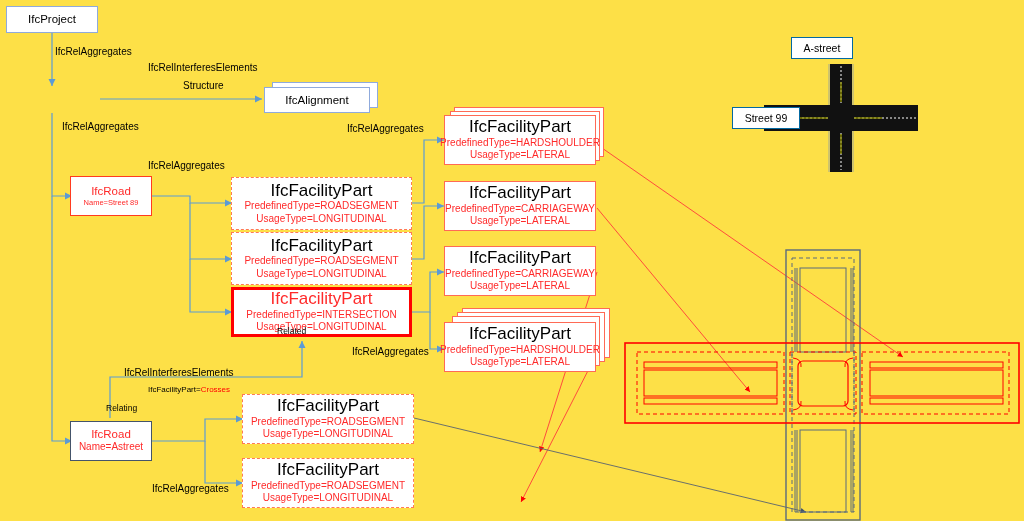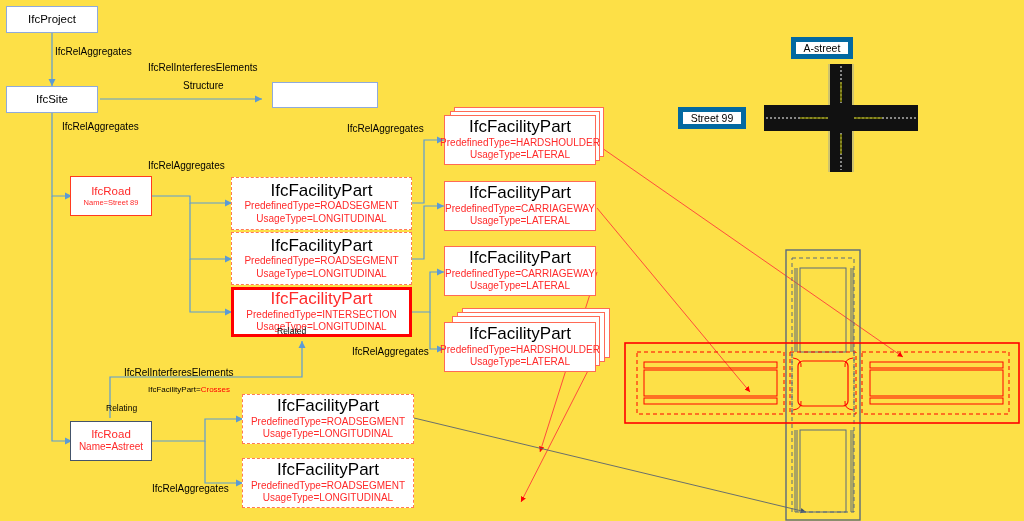--- a/index.html
+++ b/index.html
@@ -17,21 +17,21 @@
   .redSolid .nodeSub{font-size:7.5px;color:#ff2a2a;}
   .grayBox{border:1.6px solid #44546a;}
   .grayBox .nodeTitle{font-size:11.5px;color:#ff2a2a;}
   .dashBox{border:1.4px dashed #ff7a55;}
   .lightRed{border:1.2px solid #ff6a55;}
   .thickRed{border:3px solid #ff0000;}
   .label{position:absolute;font-size:10px;color:#000;white-space:nowrap;line-height:1.15;}
   .label.sm{font-size:8.5px;}
   .smallLbl{position:absolute;font-size:8px;color:#000;white-space:nowrap;}
   .redtxt{color:#ff0000;}
-  .mapLbl{position:absolute;box-sizing:border-box;border:5px solid #0369a1;background:#fff;
+  .mapLbl{position:absolute;box-sizing:border-box;border:1px solid #0369a1;background:#fff;
           font-size:10.5px;color:#000;display:flex;align-items:center;justify-content:center;}
   .stackShadow{position:absolute;box-sizing:border-box;background:#fff;}
 </style>
 </head>
 <body>
 
 <div id="stage">
 
   <svg id="svglayer" viewBox="0 0 1024 521">
     <defs>
@@ -146,25 +146,25 @@
         <line x1="792" y1="352" x2="792" y2="414"></line>
         <line x1="854" y1="352" x2="854" y2="414"></line>
       </g>
     </g>
   </svg>
 
   <div class="node blueBox" style="left:6px;top:6px;width:92px;height:27px;">
     <div class="nodeTitle">IfcProject</div>
   </div>
 
-  <div class="node blueBox" style="left:6px;top:86px;width:92px;height:27px;">
-    <div class="nodeTitle">IfcSite</div>
-  </div>
 
   <div class="stackShadow blueBox" style="left:272px;top:82px;width:106px;height:26px;"></div>
+  <div class="node blueBox" style="left:264px;top:87px;width:106px;height:26px;">
+    <div class="nodeTitle">IfcAlignment</div>
+  </div>
 
   <div class="node redSolid" style="left:70px;top:176px;width:82px;height:40px;">
     <div class="nodeTitle">IfcRoad</div>
     <div class="nodeSub">Name=Street 89</div>
   </div>
 
   <div class="node grayBox" style="left:70px;top:421px;width:82px;height:40px;">
     <div class="nodeTitle">IfcRoad</div>
     <div class="nodeSub">Name=Astreet</div>
   </div>
@@ -237,17 +237,17 @@
   <div class="label" style="left:352px;top:346px;">IfcRelAggregates</div>
   <div class="label" style="left:124px;top:367px;">IfcRelInterferesElements</div>
   <div class="smallLbl" style="left:148px;top:385px;"><span>IfcFacilityPart=</span><span class="redtxt">Crosses</span></div>
   <div class="label sm" style="left:277px;top:327px;">Related</div>
   <div class="label sm" style="left:106px;top:404px;text-align:center;">Relating</div>
   <div class="label" style="left:152px;top:483px;">IfcRelAggregates</div>
 
   <div class="mapLbl" style="left:791px;top:37px;width:62px;height:22px;">
     <span>A-street</span>
   </div>
-  <div class="mapLbl" style="left:678px;top:107px;width:68px;height:22px;">
+  <div class="mapLbl" style="left:732px;top:107px;width:68px;height:22px;">
     <span>Street 99</span>
   </div>
 
 </div>
 
 </body></html>

